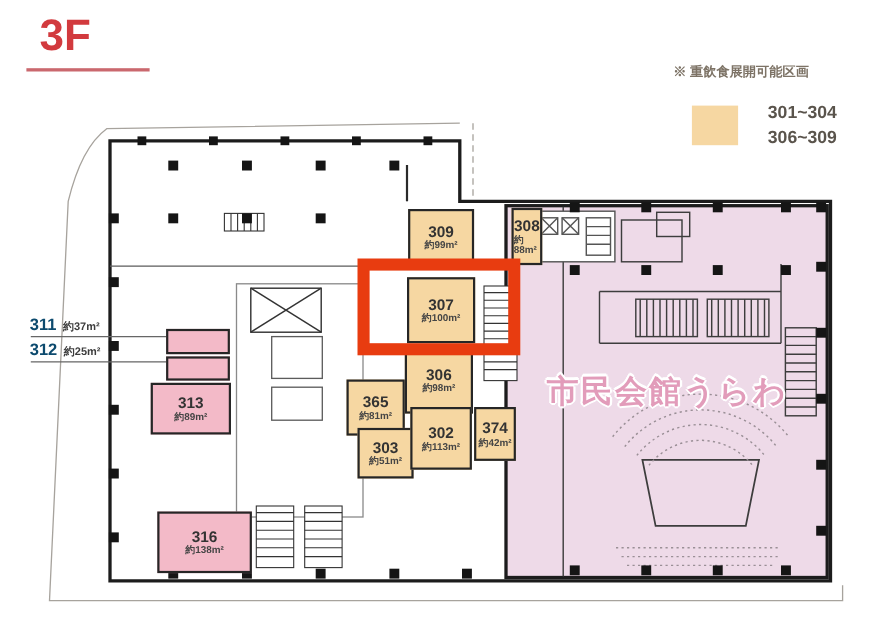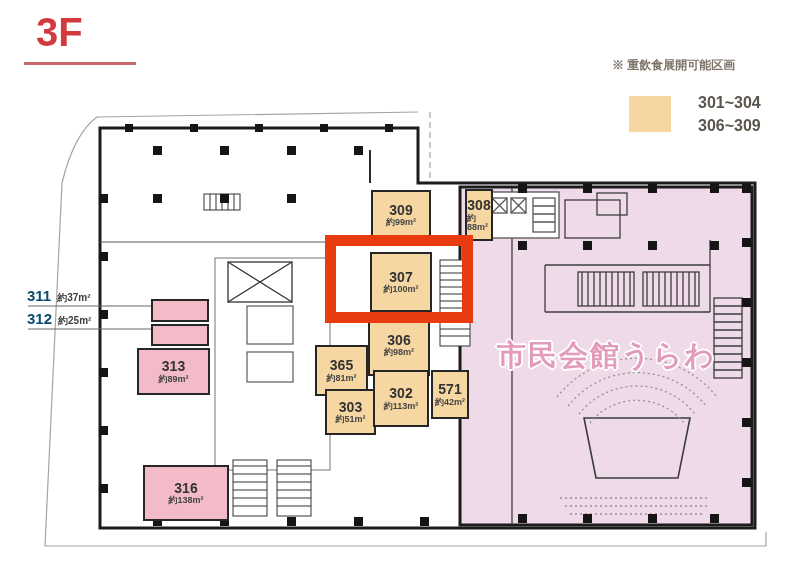--- a/index.html
+++ b/index.html
@@ -213,21 +213,21 @@
   </div>
   <div class="room orange room-303">
     <span class="rnum">303</span>
     <span class="rarea">約51m²</span>
   </div>
   <div class="room orange room-302">
     <span class="rnum">302</span>
     <span class="rarea">約113m²</span>
   </div>
   <div class="room orange room-301">
-    <span class="rnum">571</span>
+    <span class="rnum">374</span>
     <span class="rarea">約42m²</span>
   </div>
 
   <div class="room pinkroom room-311"></div>
   <div class="room pinkroom room-312"></div>
   <div class="room pinkroom room-313">
     <span class="rnum">313</span>
     <span class="rarea">約89m²</span>
   </div>
   <div class="room pinkroom room-316">

